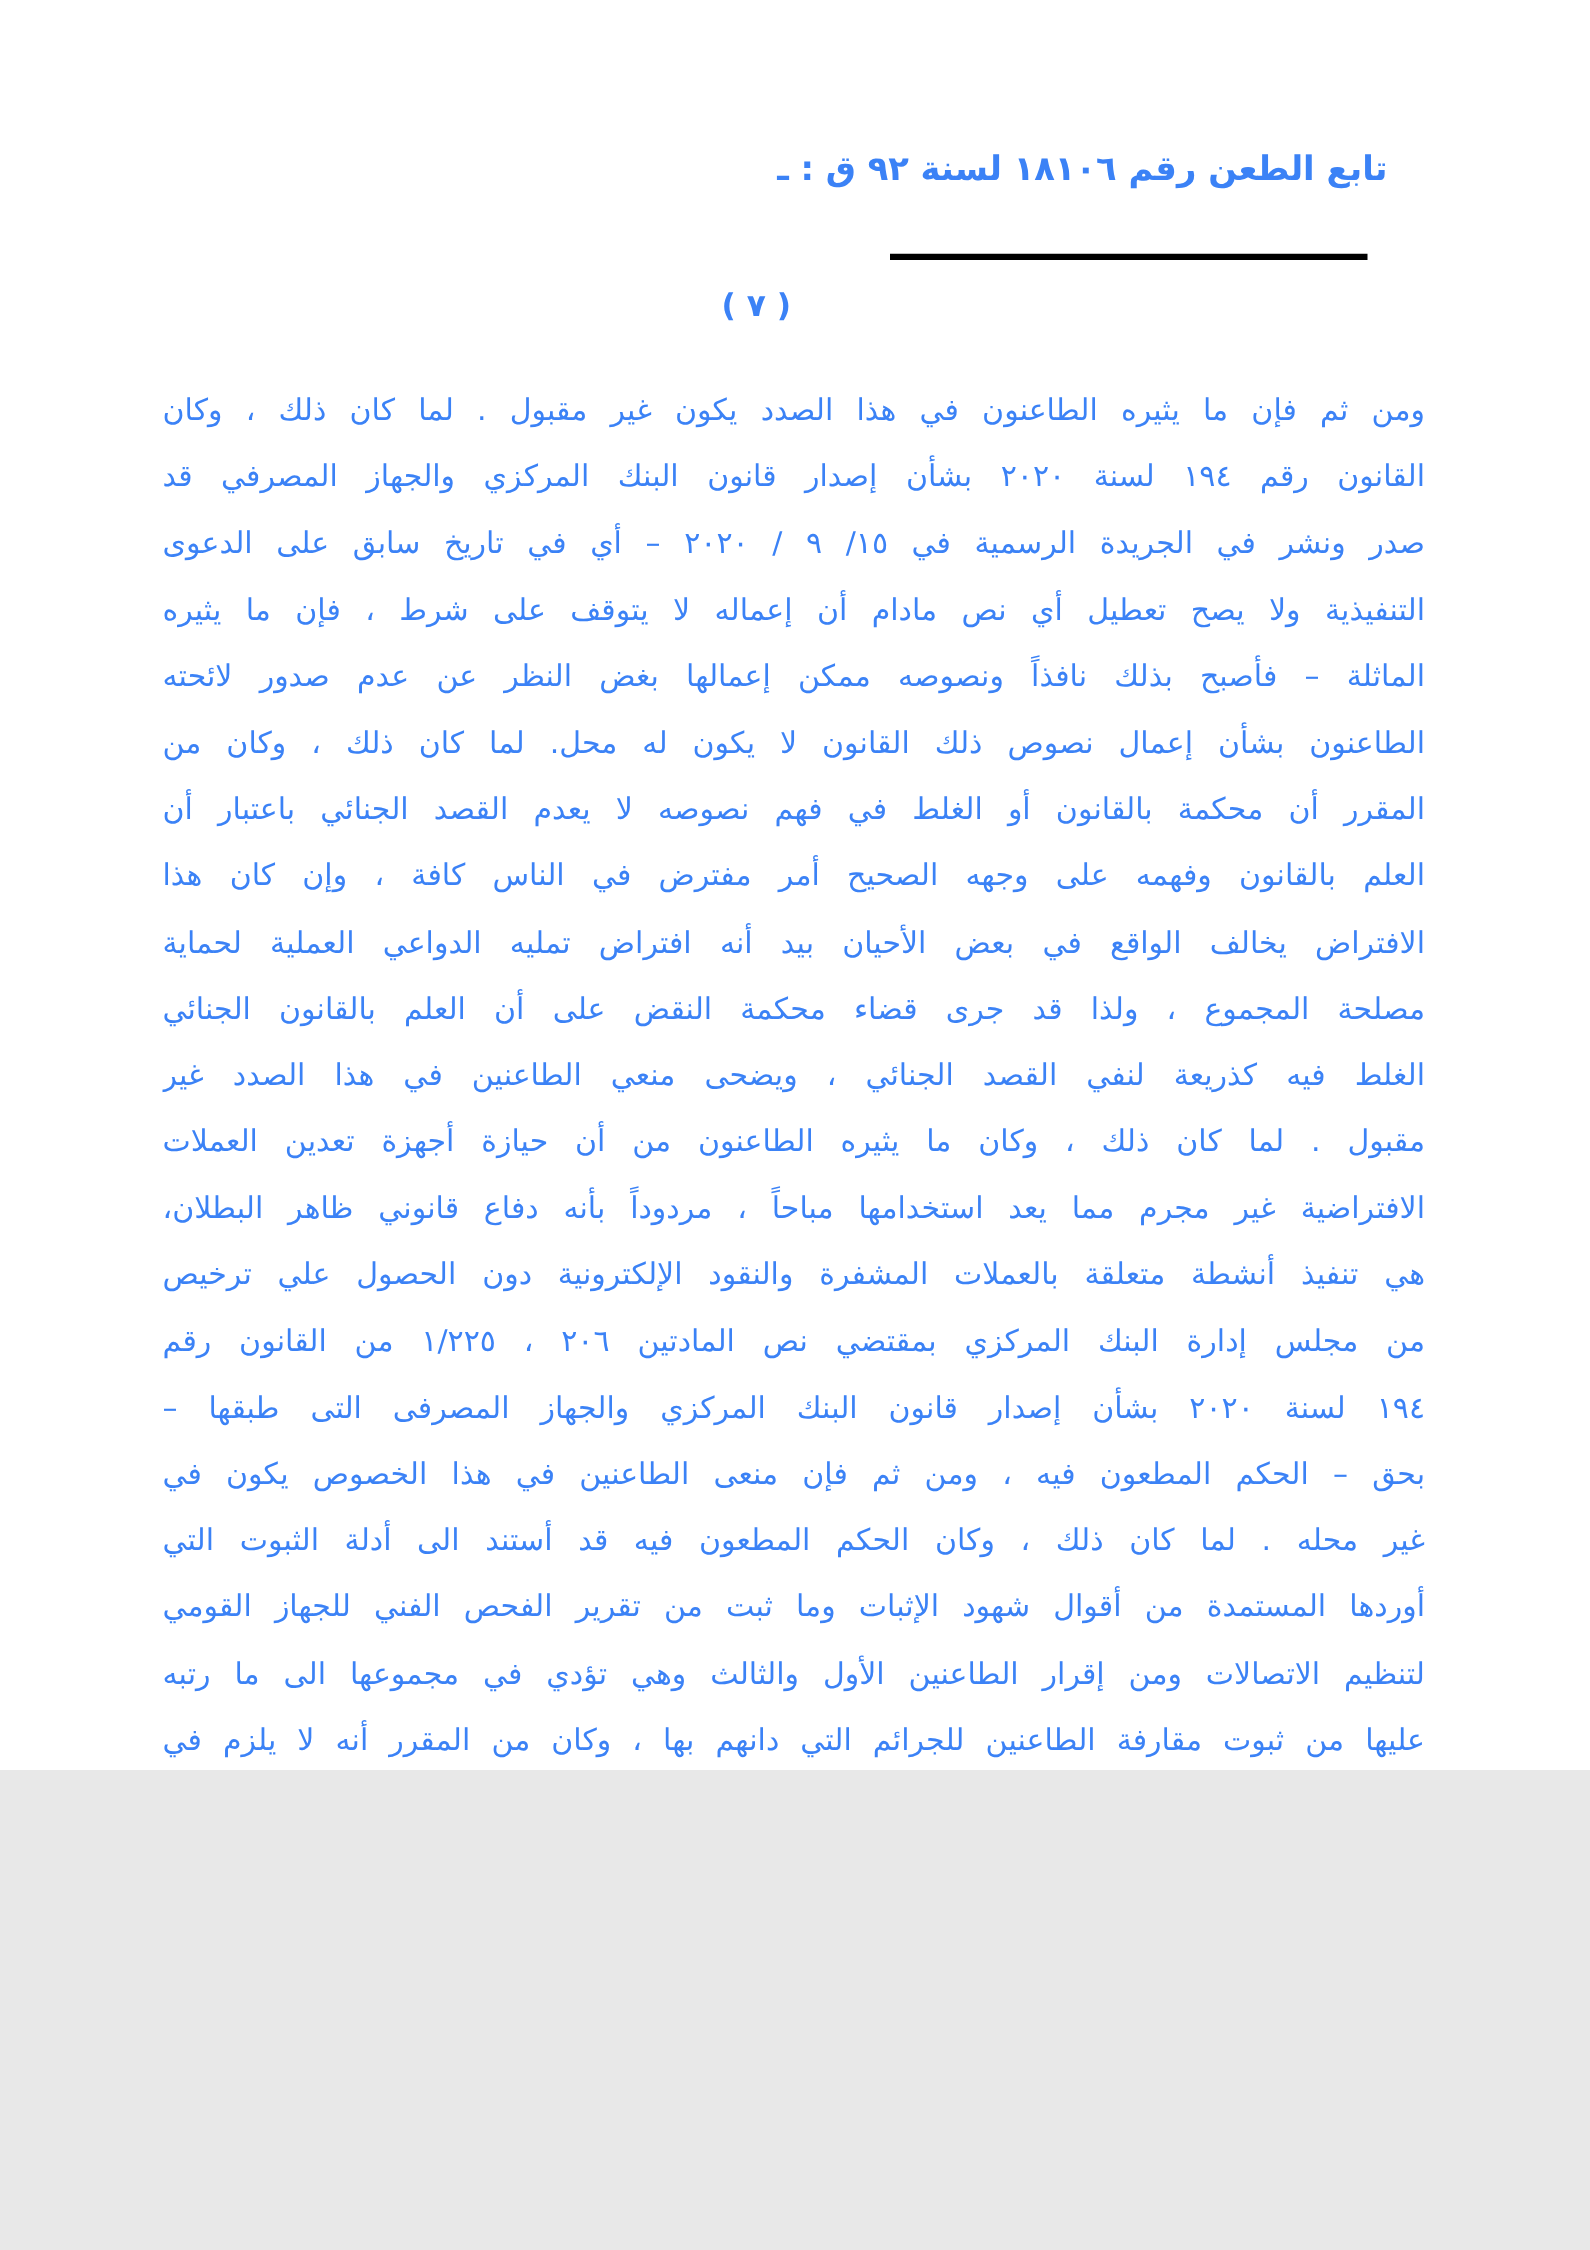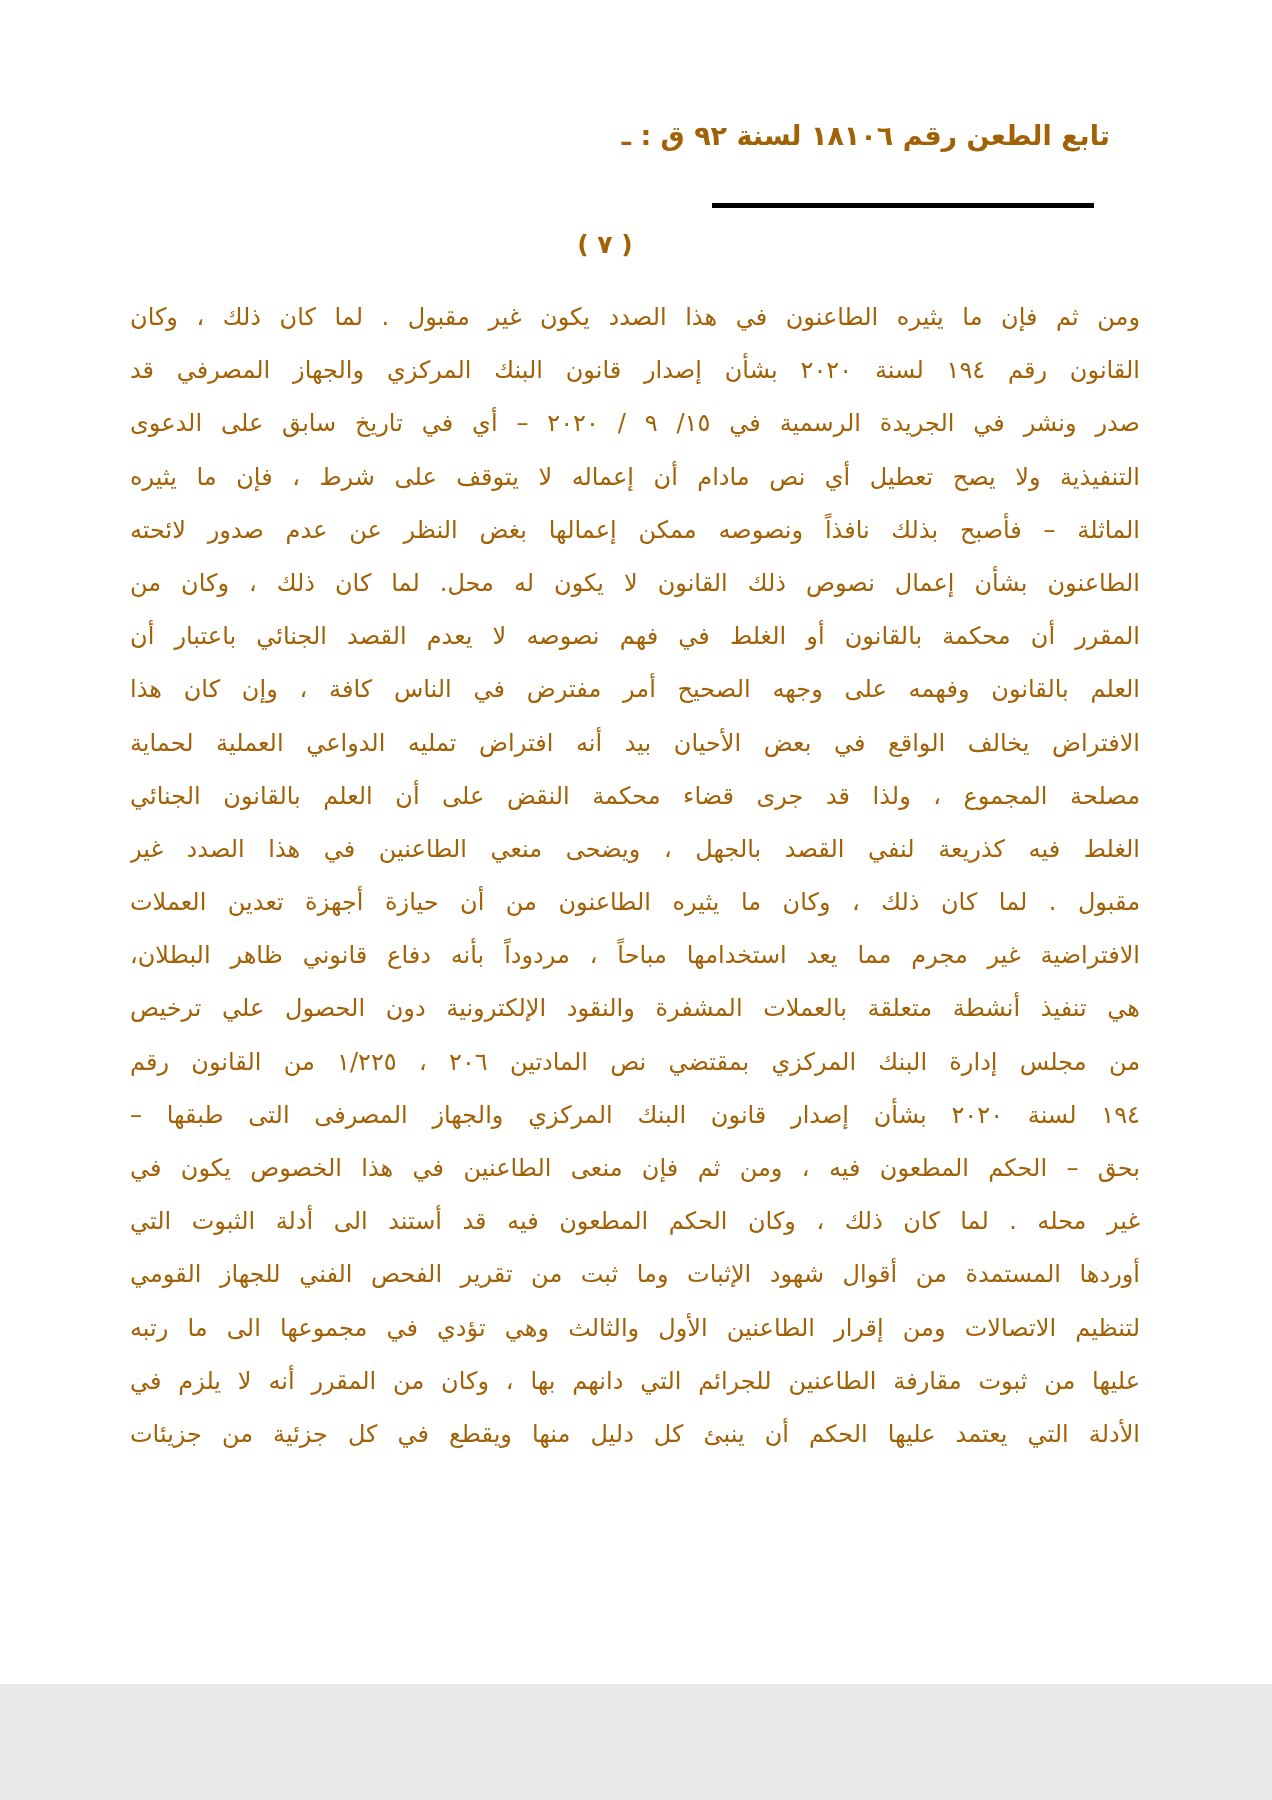--- a/index.html
+++ b/index.html
@@ -3,24 +3,24 @@
 <meta charset="utf-8">
 <style>
   html, body {
     margin: 0;
     padding: 0;
     background: #e8e8e8;
   }
   .page {
     position: relative;
     width: 1272px;
-    height: 1684px;
+    height: 1416px;
     margin: 0 auto;
     background: #ffffff;
-    color: #a16207;
+    color: #3b82f6;
     font-family: "DejaVu Sans", sans-serif;
     overflow: hidden;
   }
   .case-header {
     position: absolute;
     top: 120px;
     right: 162px;
     direction: rtl;
     font-size: 27px;
     font-weight: bold;
@@ -40,21 +40,21 @@
     top: 230px;
     left: 540px;
     width: 130px;
     text-align: center;
     direction: rtl;
     font-size: 25px;
     font-weight: bold;
   }
   .body-text {
     position: absolute;
-    top: 291px;
+    top: 302px;
     right: 132px;
     width: 1010px;
     direction: rtl;
   }
   .tline {
     height: 53.2px;
     line-height: 53.2px;
     font-size: 24px;
     text-align: justify;
     text-align-last: justify;
@@ -77,21 +77,21 @@
     <div class="tline">ومن ثم فإن ما يثيره الطاعنون في هذا الصدد يكون غير مقبول . لما كان ذلك ، وكان</div>
     <div class="tline">القانون رقم ١٩٤ لسنة ٢٠٢٠ بشأن إصدار قانون البنك المركزي والجهاز المصرفي قد</div>
     <div class="tline">صدر ونشر في الجريدة الرسمية في ١٥/ ٩ / ٢٠٢٠ – أي في تاريخ سابق على الدعوى</div>
     <div class="tline">التنفيذية ولا يصح تعطيل أي نص مادام أن إعماله لا يتوقف على شرط ، فإن ما يثيره</div>
     <div class="tline">الماثلة – فأصبح بذلك نافذاً ونصوصه ممكن إعمالها بغض النظر عن عدم صدور لائحته</div>
     <div class="tline">الطاعنون بشأن إعمال نصوص ذلك القانون لا يكون له محل. لما كان ذلك ، وكان من</div>
     <div class="tline">المقرر أن محكمة بالقانون أو الغلط في فهم نصوصه لا يعدم القصد الجنائي باعتبار أن</div>
     <div class="tline">العلم بالقانون وفهمه على وجهه الصحيح أمر مفترض في الناس كافة ، وإن كان هذا</div>
     <div class="tline">الافتراض يخالف الواقع في بعض الأحيان بيد أنه افتراض تمليه الدواعي العملية لحماية</div>
     <div class="tline">مصلحة المجموع ، ولذا قد جرى قضاء محكمة النقض على أن العلم بالقانون الجنائي</div>
-    <div class="tline">الغلط فيه كذريعة لنفي القصد بالجهل ، ويضحى منعي الطاعنين في هذا الصدد غير</div>
+    <div class="tline">الغلط فيه كذريعة لنفي القصد الجنائي ، ويضحى منعي الطاعنين في هذا الصدد غير</div>
     <div class="tline">مقبول . لما كان ذلك ، وكان ما يثيره الطاعنون من أن حيازة أجهزة تعدين العملات</div>
     <div class="tline">الافتراضية غير مجرم مما يعد استخدامها مباحاً ، مردوداً بأنه دفاع قانوني ظاهر البطلان،</div>
     <div class="tline">هي تنفيذ أنشطة متعلقة بالعملات المشفرة والنقود الإلكترونية دون الحصول علي ترخيص</div>
     <div class="tline">من مجلس إدارة البنك المركزي بمقتضي نص المادتين ٢٠٦ ، ١/٢٢٥ من القانون رقم</div>
     <div class="tline">١٩٤ لسنة ٢٠٢٠ بشأن إصدار قانون البنك المركزي والجهاز المصرفى التى طبقها –</div>
     <div class="tline">بحق – الحكم المطعون فيه ، ومن ثم فإن منعى الطاعنين في هذا الخصوص يكون في</div>
     <div class="tline">غير محله . لما كان ذلك ، وكان الحكم المطعون فيه قد أستند الى أدلة الثبوت التي</div>
     <div class="tline">أوردها المستمدة من أقوال شهود الإثبات وما ثبت من تقرير الفحص الفني للجهاز القومي</div>
     <div class="tline">لتنظيم الاتصالات ومن إقرار الطاعنين الأول والثالث وهي تؤدي في مجموعها الى ما رتبه</div>
     <div class="tline">عليها من ثبوت مقارفة الطاعنين للجرائم التي دانهم بها ، وكان من المقرر أنه لا يلزم في</div>

